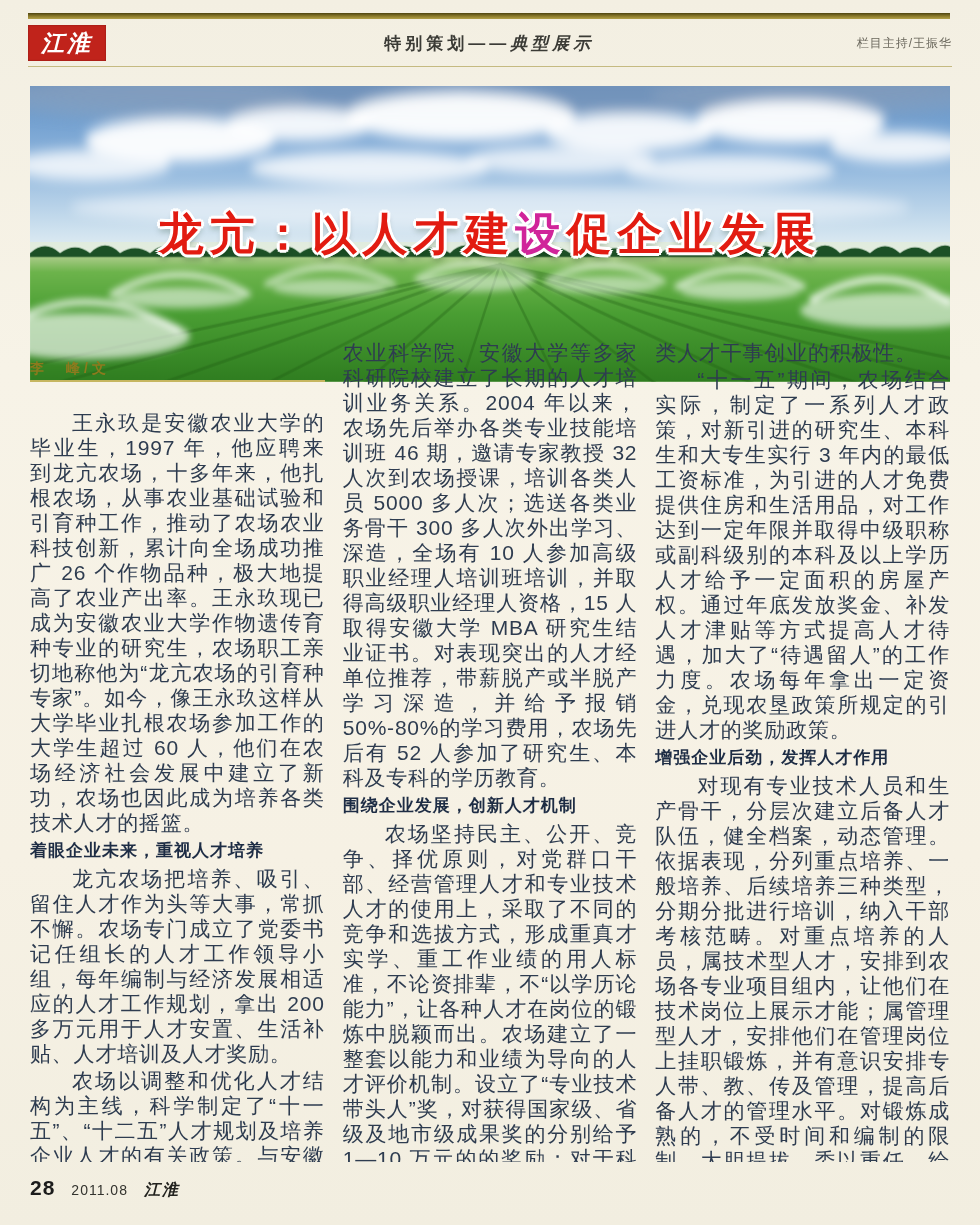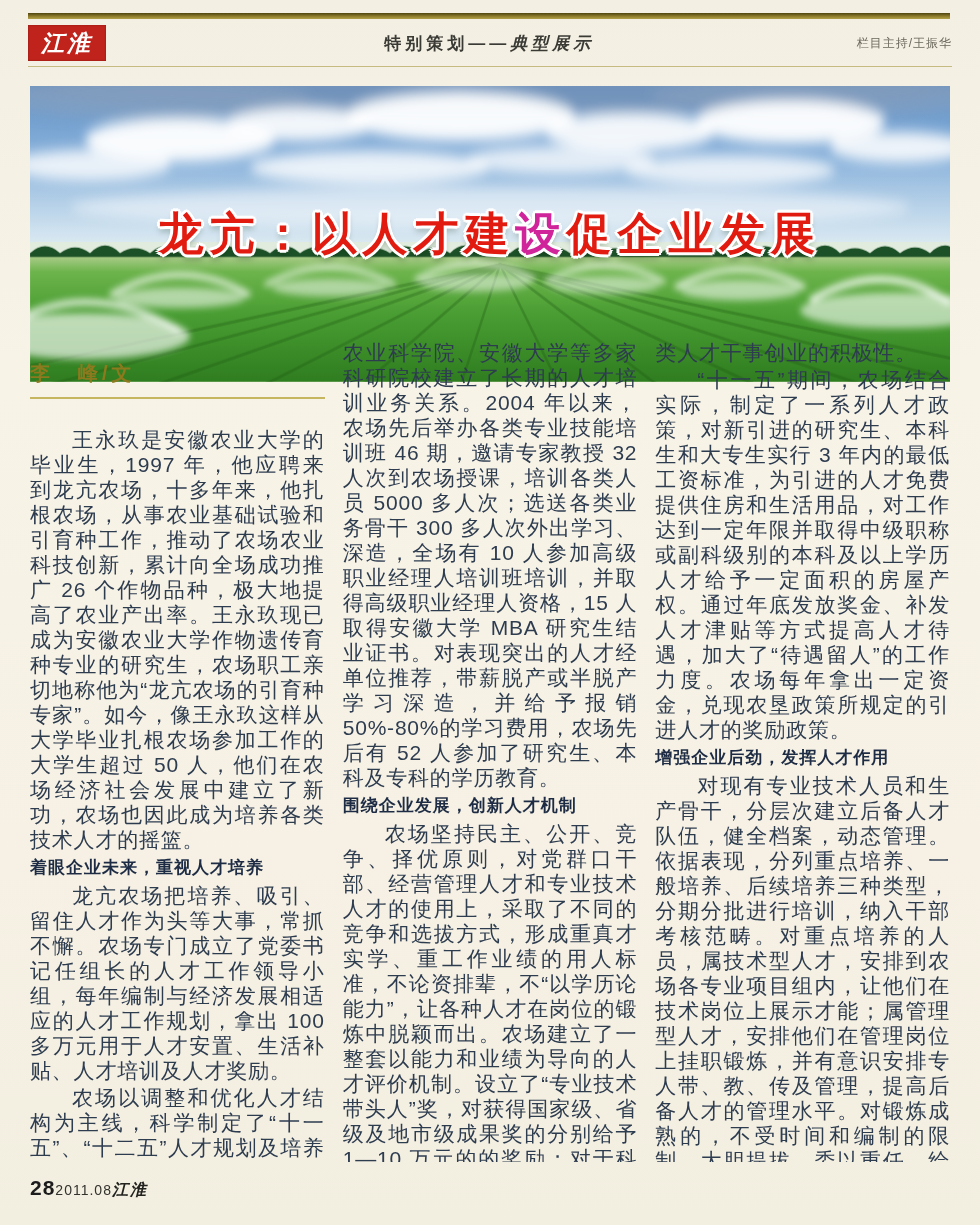--- a/index.html
+++ b/index.html
@@ -28,25 +28,25 @@
   .hero-title .hl{color:#d0249a;}
 
   
   .columns{position:absolute;left:30px;right:30px;top:340px;height:822px;display:flex;gap:18px;overflow:hidden;}
   .col{flex:1;min-width:0;overflow:hidden;}
   .col p{margin:0 0 2px 0;font-size:21px;line-height:25px;letter-spacing:.8px;color:#2e3c50;
          text-align:justify;text-indent:2em;}
   .col p.no-indent{text-indent:0;}
   .col .subhead{margin:3px 0;font-size:17px;line-height:25px;font-weight:bold;color:#1d2c44;
                 text-align:left;letter-spacing:1px;}
-  .byline{margin-top:20px;margin-bottom:28px;padding-bottom:10px;border-bottom:2px solid #c6b660;
-          color:#8d7a1e;font-weight:bold;font-size:20px;letter-spacing:4px;}
+  .byline{margin-top:20px;margin-bottom:28px;padding-bottom:2px;border-bottom:2px solid #c6b660;
+          color:#8d7a1e;font-weight:bold;font-size:14px;letter-spacing:4px;}
 
   
-  .footer{position:absolute;left:30px;top:1176px;display:flex;align-items:baseline;}
+  .footer{position:absolute;left:30px;top:1176px;display:flex;align-items:baseline;gap:16px;}
   .page-num{font-size:21px;font-weight:900;color:#1c1c1c;letter-spacing:1px;}
   .issue{font-size:14px;color:#33332e;letter-spacing:1px;}
   .journal-mark{font-family:"DejaVu Serif","Liberation Serif",serif;font-style:italic;font-weight:bold;
                 font-size:16px;color:#22221e;letter-spacing:2px;}
 </style>
 </head>
 <body>
 
 <div class="page">
 
@@ -138,23 +138,23 @@
         <ellipse cx="55" cy="196" rx="105" ry="18" fill="#ffffff" opacity="0.65"></ellipse>
         <path d="M-20,186 Q60,150 150,192" stroke="#ffffff" stroke-width="5" fill="none" opacity="0.8"></path>
       </g>
     </svg>
     <div class="hero-title"><span>龙亢：以人才建</span><span class="hl">设</span><span>促企业发展</span></div>
   </div>
 
   <div class="columns">
     <div class="col">
       <div class="byline">李　峰/文</div>
-      <p>王永玖是安徽农业大学的毕业生，1997 年，他应聘来到龙亢农场，十多年来，他扎根农场，从事农业基础试验和引育种工作，推动了农场农业科技创新，累计向全场成功推广 26 个作物品种，极大地提高了农业产出率。王永玖现已成为安徽农业大学作物遗传育种专业的研究生，农场职工亲切地称他为“龙亢农场的引育种专家”。如今，像王永玖这样从大学毕业扎根农场参加工作的大学生超过 50 人，他们在农场经济社会发展中建立了新功，农场也因此成为培养各类技术人才的摇篮。</p>
+      <p>王永玖是安徽农业大学的毕业生，1997 年，他应聘来到龙亢农场，十多年来，他扎根农场，从事农业基础试验和引育种工作，推动了农场农业科技创新，累计向全场成功推广 26 个作物品种，极大地提高了农业产出率。王永玖现已成为安徽农业大学作物遗传育种专业的研究生，农场职工亲切地称他为“龙亢农场的引育种专家”。如今，像王永玖这样从大学毕业扎根农场参加工作的大学生超过 60 人，他们在农场经济社会发展中建立了新功，农场也因此成为培养各类技术人才的摇篮。</p>
       <div class="subhead">着眼企业未来，重视人才培养</div>
-      <p>龙亢农场把培养、吸引、留住人才作为头等大事，常抓不懈。农场专门成立了党委书记任组长的人才工作领导小组，每年编制与经济发展相适应的人才工作规划，拿出 100 多万元用于人才安置、生活补贴、人才培训及人才奖励。</p>
+      <p>龙亢农场把培养、吸引、留住人才作为头等大事，常抓不懈。农场专门成立了党委书记任组长的人才工作领导小组，每年编制与经济发展相适应的人才工作规划，拿出 200 多万元用于人才安置、生活补贴、人才培训及人才奖励。</p>
       <p>农场以调整和优化人才结构为主线，科学制定了“十一五”、“十二五”人才规划及培养企业人才的有关政策。与安徽农业大学、安徽</p>
     </div>
     <div class="col">
       <p class="no-indent">农业科学院、安徽大学等多家科研院校建立了长期的人才培训业务关系。2004 年以来，农场先后举办各类专业技能培训班 46 期，邀请专家教授 32 人次到农场授课，培训各类人员 5000 多人次；选送各类业务骨干 300 多人次外出学习、深造，全场有 10 人参加高级职业经理人培训班培训，并取得高级职业经理人资格，15 人取得安徽大学 MBA 研究生结业证书。对表现突出的人才经单位推荐，带薪脱产或半脱产学习深造，并给予报销 50%-80%的学习费用，农场先后有 52 人参加了研究生、本科及专科的学历教育。</p>
       <div class="subhead">围绕企业发展，创新人才机制</div>
       <p>农场坚持民主、公开、竞争、择优原则，对党群口干部、经营管理人才和专业技术人才的使用上，采取了不同的竞争和选拔方式，形成重真才实学、重工作业绩的用人标准，不论资排辈，不“以学历论能力”，让各种人才在岗位的锻炼中脱颖而出。农场建立了一整套以能力和业绩为导向的人才评价机制。设立了“专业技术带头人”奖，对获得国家级、省级及地市级成果奖的分别给予 1—10 万元的的奖励；对于科技创新成果获得经济效益的，奖励该项目前 3 年新增利润的 3—8%。每年开展人才绩效考核，每年评选、表彰、奖励 10—30 名不等的“先进工作者”，考核结果作为晋级及奖金发放的重要依据，调动了各</p>
     </div>
     <div class="col">
       <p class="no-indent">类人才干事创业的积极性。</p>
       <p>“十一五”期间，农场结合实际，制定了一系列人才政策，对新引进的研究生、本科生和大专生实行 3 年内的最低工资标准，为引进的人才免费提供住房和生活用品，对工作达到一定年限并取得中级职称或副科级别的本科及以上学历人才给予一定面积的房屋产权。通过年底发放奖金、补发人才津贴等方式提高人才待遇，加大了“待遇留人”的工作力度。农场每年拿出一定资金，兑现农垦政策所规定的引进人才的奖励政策。</p>

